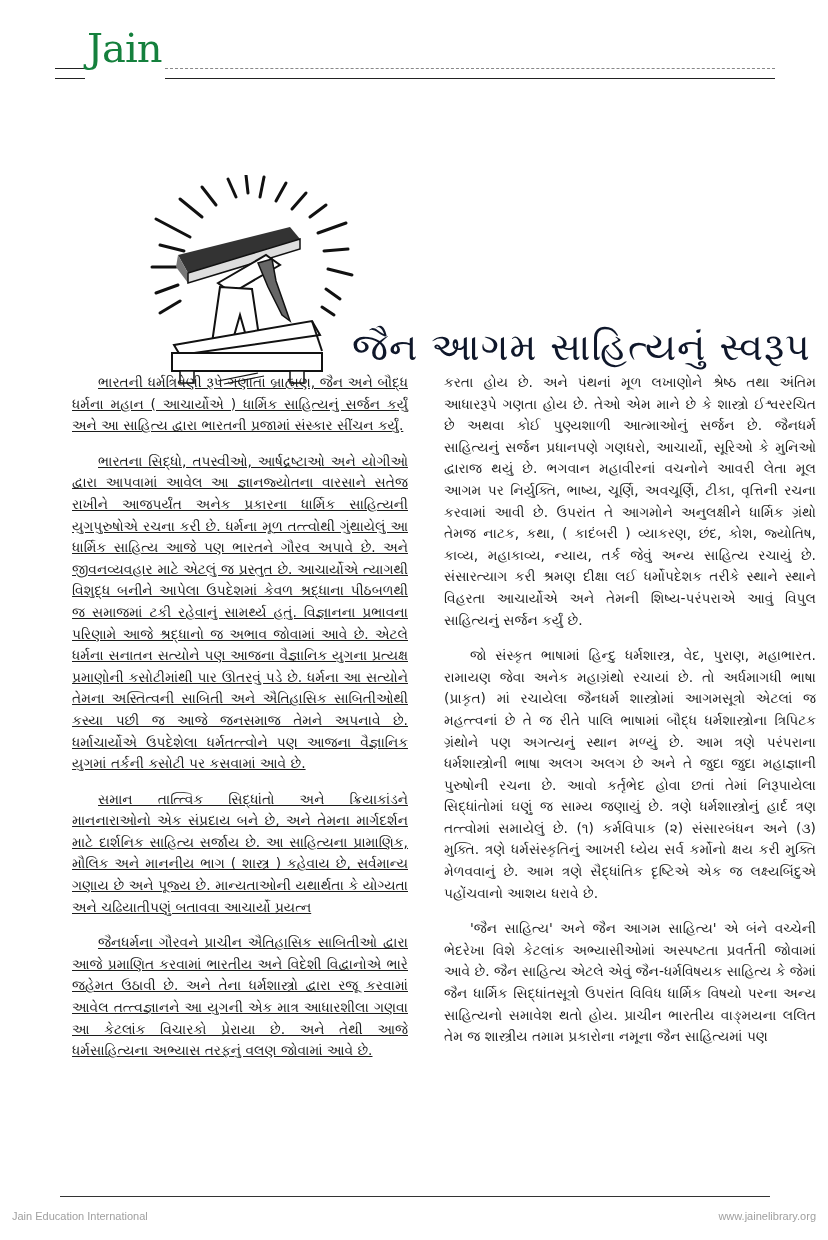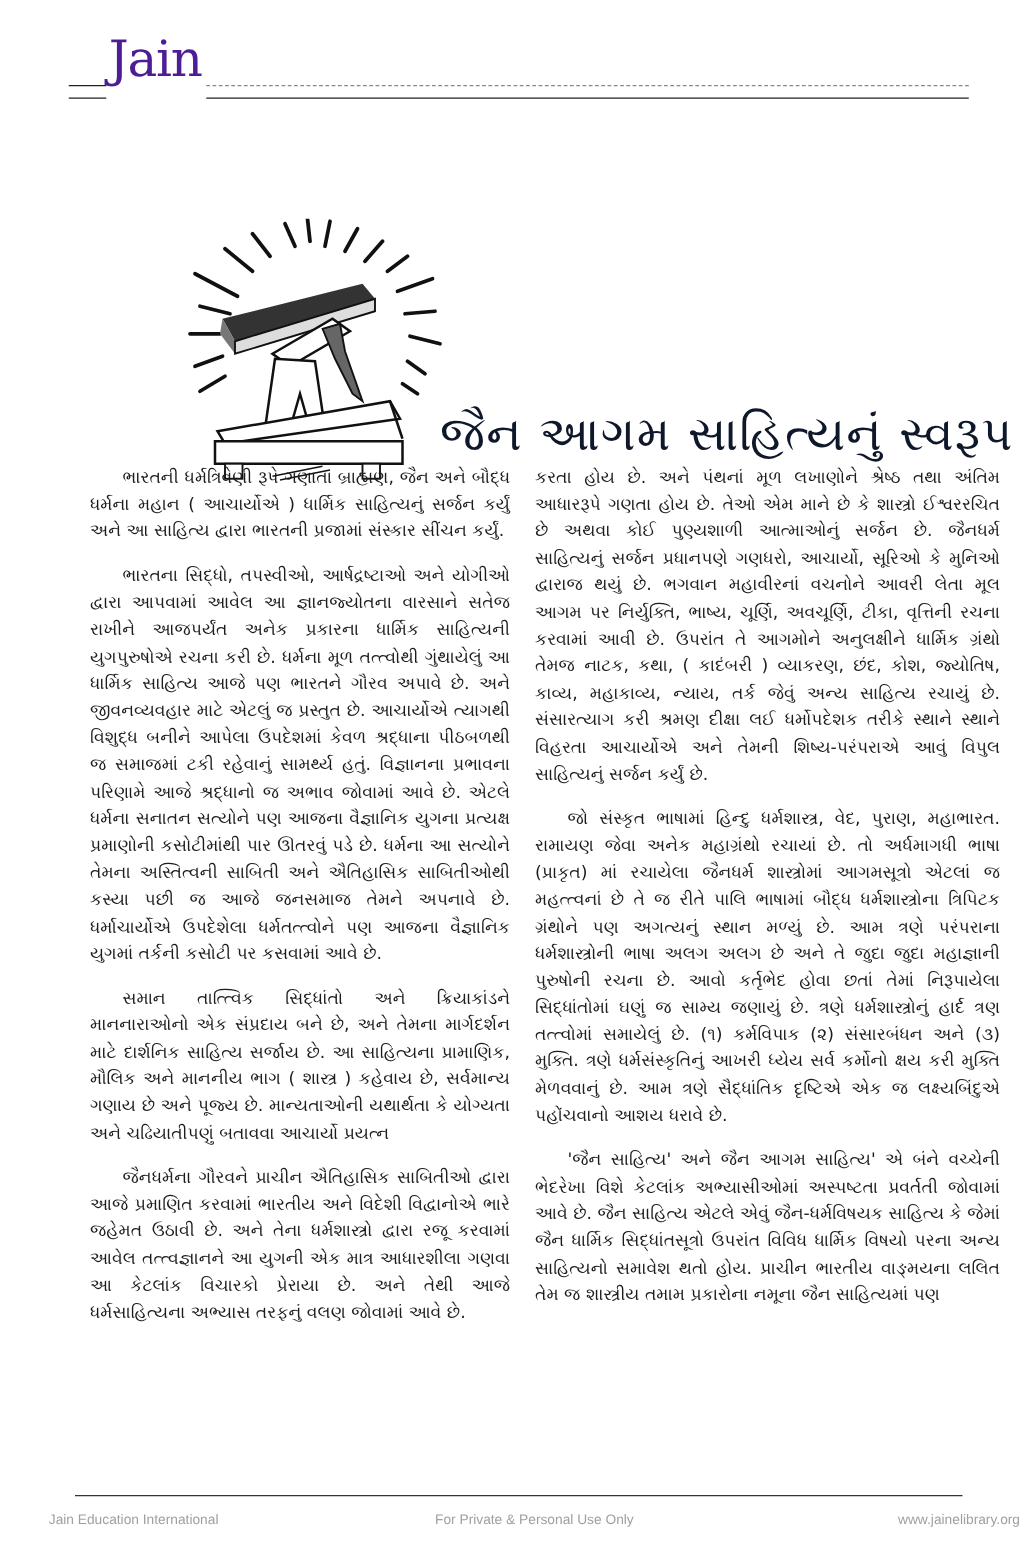--- a/index.html
+++ b/index.html
@@ -5,41 +5,41 @@
     html, body { margin: 0; padding: 0; }
     body {
       width: 828px; height: 1240px; background: #ffffff; position: relative; overflow: hidden;
       font-family: "DejaVu Sans", sans-serif; color: #1a1a1a;
     }
     .masthead { position: absolute; left: 55px; top: 28px; width: 720px; height: 60px; }
     .masthead .rule-left-1 { position: absolute; left: 0; top: 40px; width: 30px; border-top: 1.5px solid #222; }
     .masthead .rule-left-2 { position: absolute; left: 0; top: 50px; width: 30px; border-top: 1.5px solid #222; }
     .masthead .logo {
       position: absolute; left: 32px; top: 0px; font-family: "DejaVu Serif", serif; font-size: 40px;
-      font-weight: normal; letter-spacing: -1px; color: #4c1d95; line-height: 1;
+      font-weight: normal; letter-spacing: -1px; color: #15803d; line-height: 1;
     }
     .masthead .rule-right-1 { position: absolute; left: 110px; top: 40px; right: 0; border-top: 1px dashed #888; }
     .masthead .rule-right-2 { position: absolute; left: 110px; top: 50px; right: 0; border-top: 1.8px solid #222; }
 
     .illustration { position: absolute; left: 140px; top: 175px; width: 220px; height: 210px; }
 
     .title {
       position: absolute; left: 352px; top: 325px; font-size: 38px; font-weight: normal;
       letter-spacing: 1px; color: #0f172a; white-space: nowrap;
     }
 
     .col { position: absolute; top: 372px; font-size: 13.8px; line-height: 21.6px; text-align: justify; color: #1c1c1c; }
-    .col-left { left: 72px; width: 336px; }
-    .col-right { left: 428px; width: 372px; }
+    .col-left { left: 72px; width: 336px; text-decoration: underline; }
+    .col-right { left: 444px; width: 372px; }
     .col p { margin: 0 0 14px 0; text-indent: 26px; }
     .col p.cont { text-indent: 0; }
 
     .bottom-rule { position: absolute; left: 60px; width: 710px; top: 1196px; border-top: 1.5px solid #333; }
     .footer { position: absolute; top: 1210px; left: 12px; right: 12px; height: 20px; font-family: "Liberation Sans", sans-serif; font-size: 11px; color: #a0a0a0; }
-    .footer span { position: absolute; top: 0; margin-left: 27px; }
+    .footer span { position: absolute; top: 0; }
     .footer .f-left { left: 0; }
     .footer .f-center { left: 0; right: 0; text-align: center; }
     .footer .f-right { right: 0; }
   </style>
 </head>
 <body>
 
 <div class="masthead">
   <div class="rule-left-1"></div>
   <div class="rule-left-2"></div>
@@ -100,15 +100,14 @@
 <div class="col col-right">
   <p class="cont">કરતા હોય છે. અને પંથનાં મૂળ લખાણોને શ્રેષ્ઠ તથા અંતિમ આધારરૂપે ગણતા હોય છે. તેઓ એમ માને છે કે શાસ્ત્રો ઈશ્વરરચિત છે અથવા કોઈ પુણ્યશાળી આત્માઓનું સર્જન છે. જૈનધર્મ સાહિત્યનું સર્જન પ્રધાનપણે ગણધરો, આચાર્યો, સૂરિઓ કે મુનિઓ દ્વારાજ થયું છે. ભગવાન મહાવીરનાં વચનોને આવરી લેતા મૂલ આગમ પર નિર્યુક્તિ, ભાષ્ય, ચૂર્ણિ, અવચૂર્ણિ, ટીકા, વૃત્તિની રચના કરવામાં આવી છે. ઉપરાંત તે આગમોને અનુલક્ષીને ધાર્મિક ગ્રંથો તેમજ નાટક, કથા, ( કાદંબરી ) વ્યાકરણ, છંદ, કોશ, જ્યોતિષ, કાવ્ય, મહાકાવ્ય, ન્યાય, તર્ક જેવું અન્ય સાહિત્ય રચાયું છે. સંસારત્યાગ કરી શ્રમણ દીક્ષા લઈ ધર્મોપદેશક તરીકે સ્થાને સ્થાને વિહરતા આચાર્યોએ અને તેમની શિષ્ય-પરંપરાએ આવું વિપુલ સાહિત્યનું સર્જન કર્યું છે.</p>
   <p>જો સંસ્કૃત ભાષામાં હિન્દુ ધર્મશાસ્ત્ર, વેદ, પુરાણ, મહાભારત. રામાયણ જેવા અનેક મહાગ્રંથો રચાયાં છે. તો અર્ધમાગધી ભાષા (પ્રાકૃત) માં રચાયેલા જૈનધર્મ શાસ્ત્રોમાં આગમસૂત્રો એટલાં જ મહત્ત્વનાં છે તે જ રીતે પાલિ ભાષામાં બૌદ્ધ ધર્મશાસ્ત્રોના ત્રિપિટક ગ્રંથોને પણ અગત્યનું સ્થાન મળ્યું છે. આમ ત્રણે પરંપરાના ધર્મશાસ્ત્રોની ભાષા અલગ અલગ છે અને તે જુદા જુદા મહાજ્ઞાની પુરુષોની રચના છે. આવો કર્તૃભેદ હોવા છતાં તેમાં નિરૂપાયેલા સિદ્ધાંતોમાં ઘણું જ સામ્ય જણાયું છે. ત્રણે ધર્મશાસ્ત્રોનું હાર્દ ત્રણ તત્ત્વોમાં સમાયેલું છે. (૧) કર્મવિપાક (૨) સંસારબંધન અને (૩) મુક્તિ. ત્રણે ધર્મસંસ્કૃતિનું આખરી ધ્યેય સર્વ કર્મોનો ક્ષય કરી મુક્તિ મેળવવાનું છે. આમ ત્રણે સૈદ્ધાંતિક દૃષ્ટિએ એક જ લક્ષ્યબિંદુએ પહોંચવાનો આશય ધરાવે છે.</p>
   <p>'જૈન સાહિત્ય' અને જૈન આગમ સાહિત્ય' એ બંને વચ્ચેની ભેદરેખા વિશે કેટલાંક અભ્યાસીઓમાં અસ્પષ્ટતા પ્રવર્તતી જોવામાં આવે છે. જૈન સાહિત્ય એટલે એવું જૈન-ધર્મવિષયક સાહિત્ય કે જેમાં જૈન ધાર્મિક સિદ્ધાંતસૂત્રો ઉપરાંત વિવિધ ધાર્મિક વિષયો પરના અન્ય સાહિત્યનો સમાવેશ થતો હોય. પ્રાચીન ભારતીય વાઙ્મયના લલિત તેમ જ શાસ્ત્રીય તમામ પ્રકારોના નમૂના જૈન સાહિત્યમાં પણ</p>
 </div>
 
 <div class="bottom-rule"></div>
 
 <div class="footer">
   <span class="f-left">Jain Education International</span>
-  <span class="f-center">For Private &amp; Personal Use Only</span>
   <span class="f-right">www.jainelibrary.org</span>
 </div>
 
 </body></html>

